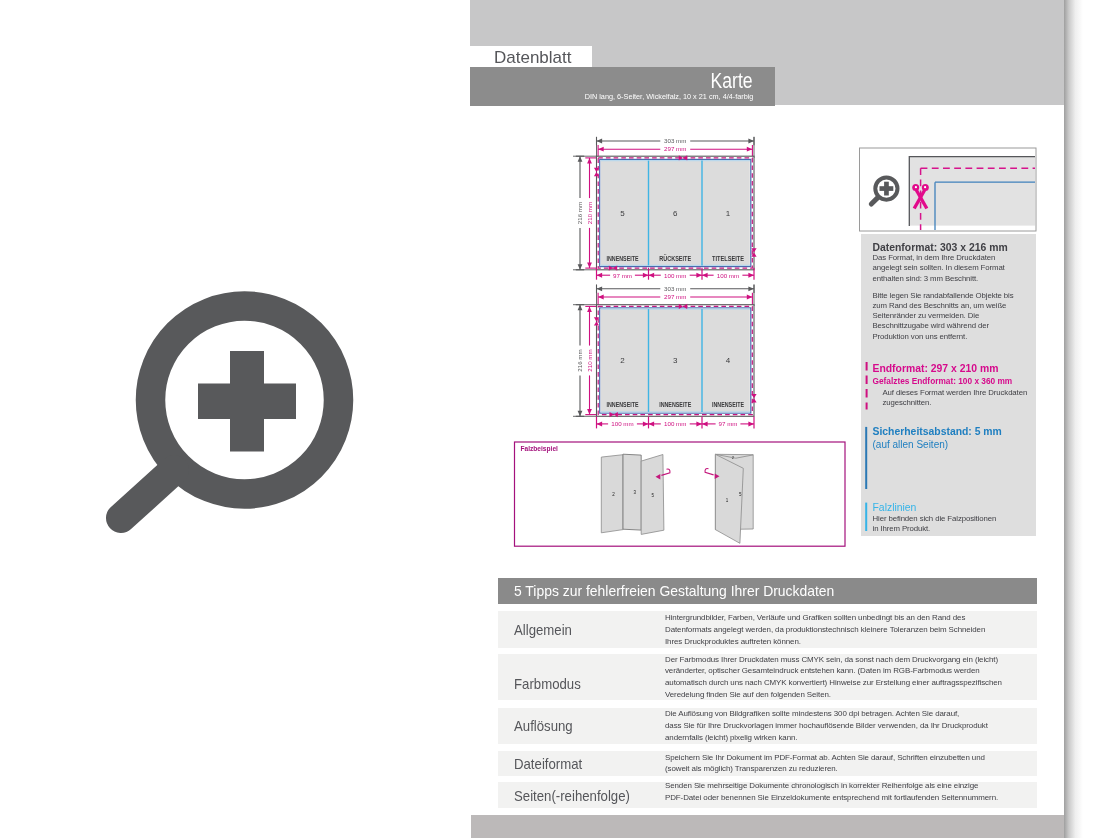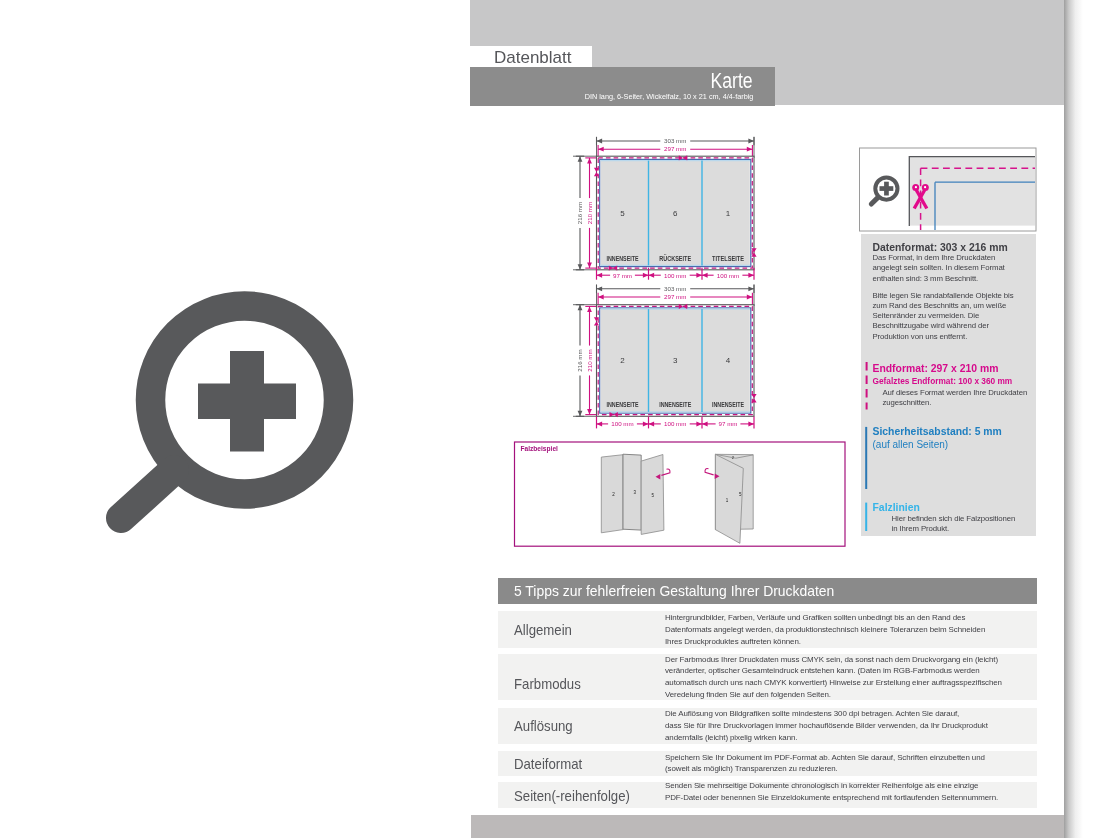--- a/index.html
+++ b/index.html
@@ -276,23 +276,23 @@
 
 <div class="a " style="left:872.5px;top:376.3px;width:180px;font-size:8.3px;font-weight:bold;color:#d60a8c">Gefalztes Endformat: 100 x 360 mm</div>
 
 <div class="a bt" style="left:872.5px;top:387.5px;width:180px;margin-left:10px;">Auf dieses Format werden Ihre Druckdaten<br>zugeschnitten.</div>
 
 <div class="a " style="left:872.5px;top:426.3px;width:180px;font-size:10.4px;font-weight:bold;color:#1f7fc0">Sicherheitsabstand: 5 mm</div>
 
 <div class="a " style="left:872.5px;top:438.7px;width:180px;font-size:10px;color:#1f7fc0">(auf allen Seiten)</div>
 
 
-<div class="a " style="left:872.5px;top:501.7px;width:180px;font-size:10.4px;font-weight:bold;color:#35b4e8">Falzlinien</div>
-
-<div class="a bt" style="left:872.5px;top:513.5px;width:180px;margin-left:19px;">Hier befinden sich die Falzpositionen<br>in Ihrem Produkt.</div>
+<div class="a " style="left:872.5px;top:501.7px;width:180px;font-size:10.4px;font-weight:normal;color:#35b4e8">Falzlinien</div>
+
+<div class="a bt" style="left:872.5px;top:513.5px;width:180px;">Hier befinden sich die Falzpositionen<br>in Ihrem Produkt.</div>
 
 <div class="a" style="left:498px;top:577.5px;width:539px;height:26px;background:#8a8a8a"></div>
 
 <div class="a cnd" style="left:514px;top:583px;font-size:14.5px;color:#fff">5 Tipps zur fehlerfreien Gestaltung Ihrer Druckdaten</div>
 
 <div class="a" style="left:498px;top:610.9px;width:539px;height:37.5px;background:#f2f2f1"></div>
 
 <div class="a" style="left:514px;top:610.9px;height:37.5px;display:flex;align-items:center">
       <span style="font-size:15px;color:#55565a;display:inline-block;transform:scaleX(0.88);transform-origin:0 50%">Allgemein</span>
     </div>

